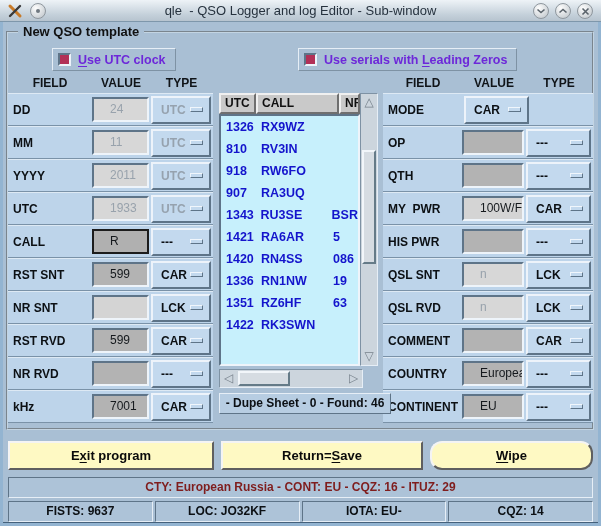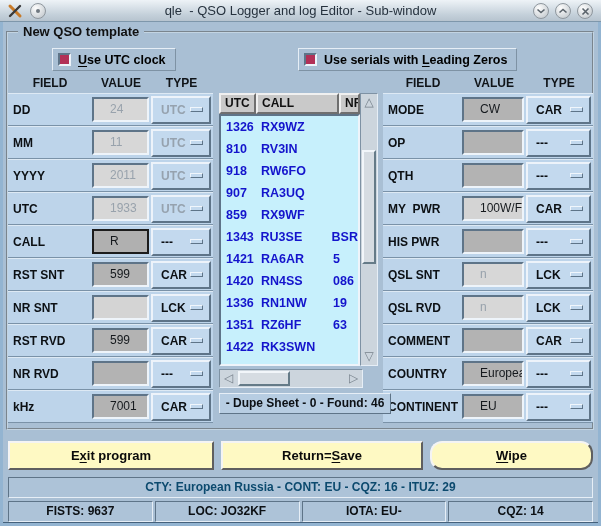--- a/index.html
+++ b/index.html
@@ -41,21 +41,21 @@
   .cbx {
     position:absolute; top:48px; height:23px; display:inline-flex; align-items:center;
     gap:7px; padding:0 9px 0 5px;
     border:1px solid; border-color:#e6eef6 #7e92a4 #7e92a4 #e6eef6;
   }
   #cb-utc { left:52px; } #cb-zeros { left:298px; }
   .cbx .box {
     width:13px; height:13px; background:#b23057;
     border:2px solid; border-color:#5e7488 #edf3fa #edf3fa #5e7488;
   }
-  .cbx .lbl { font-size:12.5px; font-weight:bold; color:#000000; white-space:pre; }
+  .cbx .lbl { font-size:12.5px; font-weight:bold; color:#6d28d9; white-space:pre; }
   .key { text-decoration:underline; text-underline-offset:2px; }
   
   .colheads { position:absolute; top:76px; display:flex; font-size:12px; font-weight:bold; color:#101418; }
   #heads-left { left:8px; width:205px; }
   #heads-right { left:383px; width:210px; }
   .colheads span { text-align:center; }
   #heads-left .h-field { width:84px; } #heads-left .h-value { width:58px; } #heads-left .h-type { width:63px; }
   #heads-right .h-field { width:80px; } #heads-right .h-value { width:62px; } #heads-right .h-type { width:68px; }
   
   #left-rows  { position:absolute; left:8px;   top:93px; width:205px; }
@@ -140,21 +140,21 @@
     font-size:13px; font-weight:bold; color:#0a0a0a; text-align:center; line-height:25px;
     white-space:pre;
   }
   #btn-exit { left:8px; width:206px; }
   #btn-save { left:221px; width:202px; }
   #btn-wipe { left:430px; width:163px;border-radius:12px; }
   
   #status1 {
     position:absolute; left:8px; top:477px; width:585px; height:21px;
     background:#adc3d8; border:1px solid; border-color:#5e7488 #e6eef6 #e6eef6 #5e7488;
-    font-size:12px; font-weight:bold; color:#0c4a6e; text-align:center; line-height:19px;
+    font-size:12px; font-weight:bold; color:#7f1d1d; text-align:center; line-height:19px;
   }
   #status2 { position:absolute; left:8px; top:501px; width:585px; height:21px; display:flex; gap:2px; }
   .st-cell {
     flex:1; background:#adc3d8; border:1px solid; border-color:#5e7488 #e6eef6 #e6eef6 #5e7488;
     font-size:12px; font-weight:bold; color:#0c1014; text-align:center; line-height:19px;
   }
 </style>
 </head>
 <body>
 
@@ -288,21 +288,20 @@
         <div class="finput dark">7001</div>
         <div class="fdrop">
           <span class="dtext">CAR</span>
           <span class="dglyph"></span>
         </div>
       </div>
     </div>
   <div id="right-rows">
       <div class="frow">
         <div class="flabel">MODE</div>
-        <div class="finput dark">CW</div>
         <div class="fdrop">
           <span class="dtext">CAR</span>
           <span class="dglyph"></span>
         </div>
       </div>
       <div class="frow">
         <div class="flabel">OP</div>
         <div class="finput dark"></div>
         <div class="fdrop">
           <span class="dtext">---</span>
@@ -380,21 +379,20 @@
       <div id="list-heads">
         <span class="lh lh-utc">UTC</span>
         <span class="lh lh-call">CALL</span>
         <span class="lh lh-nr">NR R</span>
       </div>
       <div id="list-body">
           <div class="lrow"><span class="c-utc">1326</span><span class="c-call">RX9WZ</span><span class="c-nr"></span></div>
           <div class="lrow"><span class="c-utc">810</span><span class="c-call">RV3IN</span><span class="c-nr"></span></div>
           <div class="lrow"><span class="c-utc">918</span><span class="c-call">RW6FO</span><span class="c-nr"></span></div>
           <div class="lrow"><span class="c-utc">907</span><span class="c-call">RA3UQ</span><span class="c-nr"></span></div>
-          <div class="lrow"><span class="c-utc">859</span><span class="c-call">RX9WF</span><span class="c-nr"></span></div>
           <div class="lrow"><span class="c-utc">1343</span><span class="c-call">RU3SE</span><span class="c-nr">BSR</span></div>
           <div class="lrow"><span class="c-utc">1421</span><span class="c-call">RA6AR</span><span class="c-nr">5</span></div>
           <div class="lrow"><span class="c-utc">1420</span><span class="c-call">RN4SS</span><span class="c-nr">086</span></div>
           <div class="lrow"><span class="c-utc">1336</span><span class="c-call">RN1NW</span><span class="c-nr">19</span></div>
           <div class="lrow"><span class="c-utc">1351</span><span class="c-call">RZ6HF</span><span class="c-nr">63</span></div>
           <div class="lrow"><span class="c-utc">1422</span><span class="c-call">RK3SWN</span><span class="c-nr"></span></div>
         </div>
     </div>
     <div class="trough" id="vscroll">
       <span class="sb-arrow" id="vs-up">△</span>

